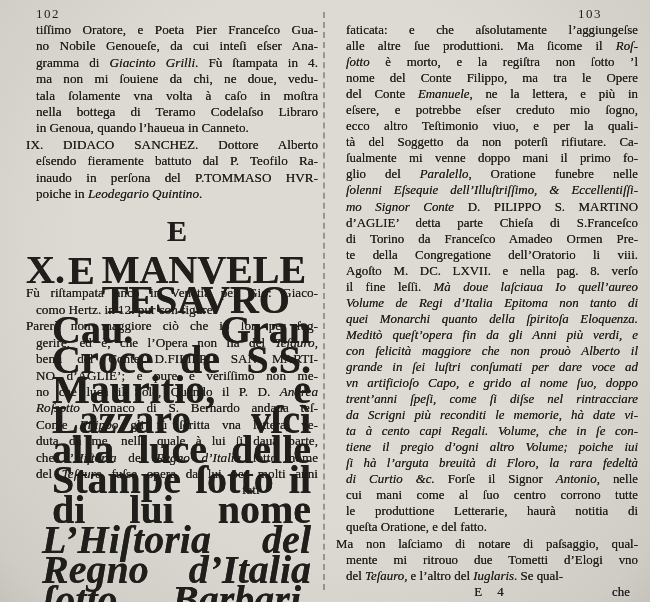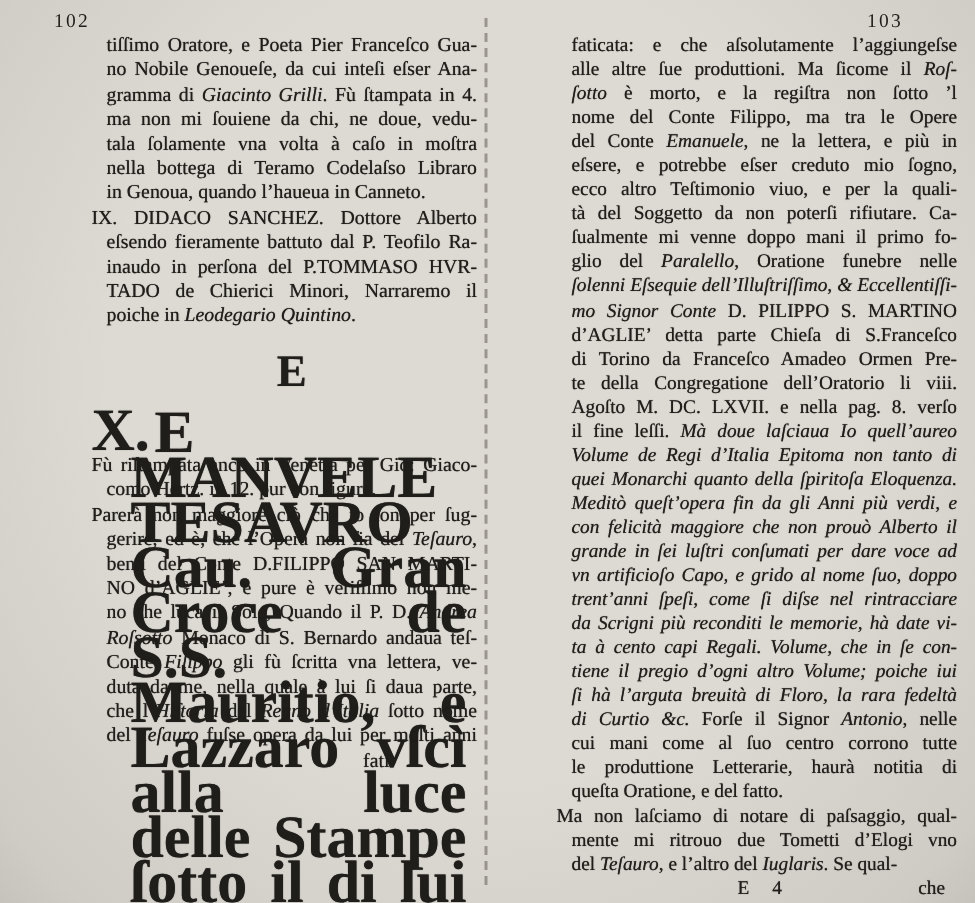--- a/index.html
+++ b/index.html
@@ -9,21 +9,21 @@
     font-family: "Liberation Serif", "DejaVu Serif", serif;
     color:#201e1b;
   }
   .page { position:absolute; top:6px; }
   .page-left  { left:26px;  width:292px; font-size:13.2px; line-height:16.4px; }
   .page-right { left:336px; width:302px; font-size:12.9px; line-height:16.05px; }
   .pagenum { letter-spacing:1.5px; font-size:13px; height:16px; }
   .page-left  .pagenum { text-align:left;  padding-left:10px; }
   .page-right .pagenum { text-align:right; padding-right:36px; }
   .page-body { padding-left:10px; position:relative;
-    text-shadow: 0 0 0.55px rgba(32,28,22,0.85); margin-left: 35px; }
+    text-shadow: 0 0 0.55px rgba(32,28,22,0.85); }
   .blk { position:relative; }
   .line { text-align:justify; text-align-last:justify; }
   .line.end { text-align-last:left; }
   .line.a-catch { text-align:center; text-align-last:right; padding-right:54px; }
   .line span.i { font-style:italic; }
   .hang .line:first-child { margin-left:-10px; }
   .line.out { margin-left:-10px; }
   .letter { text-align:center; font-size:30px; font-weight:bold; line-height:30px;
     margin:14px 0 8px 0; text-align-last:center; }
   .marker { position:absolute; left:-10px; top:1px; }
@@ -49,21 +49,20 @@
         <div class="line"><span>gramma di </span><span class="i">Giacinto Grilli</span><span>. Fù ſtampata in 4.</span></div>
         <div class="line"><span>ma non mi ſouiene da chi, ne doue, vedu-</span></div>
         <div class="line"><span>tala ſolamente vna volta à caſo in moſtra</span></div>
         <div class="line"><span>nella bottega di Teramo Codelaſso Libraro</span></div>
         <div class="line end"><span>in Genoua, quando l’haueua in Canneto.</span></div>
       </div>
       <div class="blk hang">
         <div class="line"><span>IX. DIDACO SANCHEZ. Dottore Alberto</span></div>
         <div class="line"><span>eſsendo fieramente battuto dal P. Teofilo Ra-</span></div>
         <div class="line"><span>inaudo in perſona del P.TOMMASO HVR-</span></div>
-        <div class="line"><span>TADO de Chierici Minori, Narraremo il</span></div>
         <div class="line end"><span>poiche in </span><span class="i">Leodegario Quintino</span><span>.</span></div>
       </div>
       <div class="blk letter letter">E</div>
       <div class="blk dropcap">
         <span class="marker">X.</span>
         <span class="dropcap">E</span>
         <div class="line"><span>MANVELE TESAVRO Cau. Gran</span></div>
         <div class="line"><span>Croce de S.S. Mauritio, e Lazzaro vſcì</span></div>
         <div class="line"><span>alla luce delle Stampe ſotto il di lui nome</span></div>
         <div class="line out"><span class="i">L’Hiſtoria del Regno d’Italia ſotto Barbari</span><span>. In To-</span></div>

